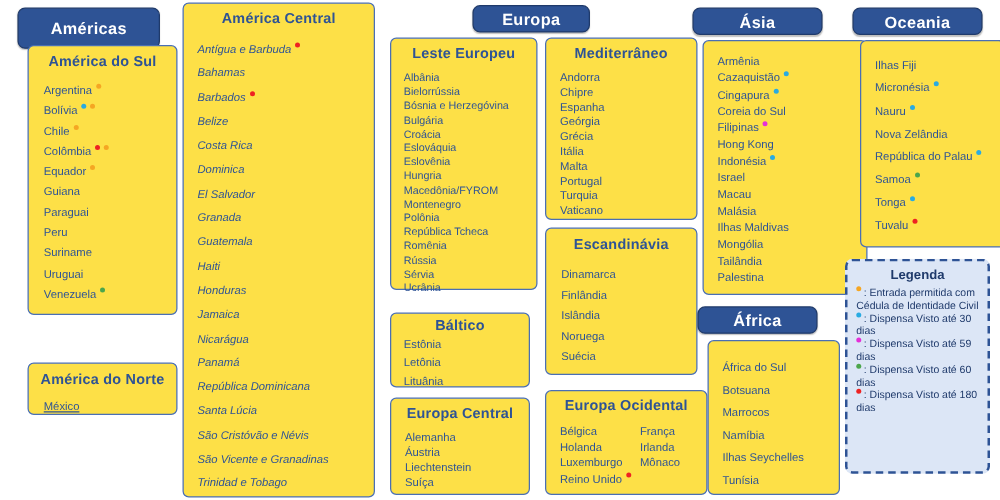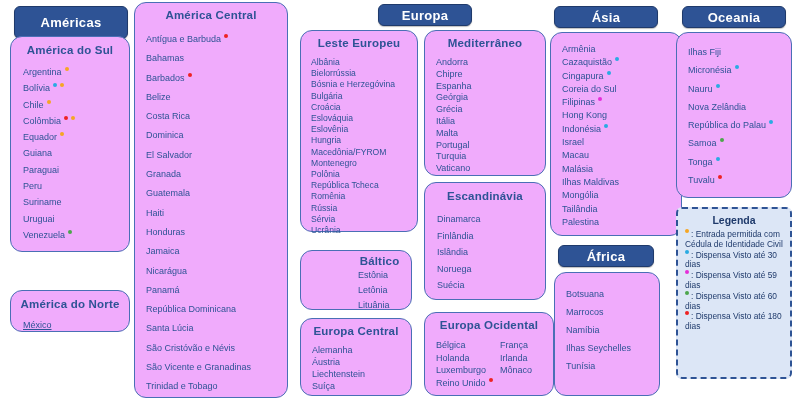--- a/index.html
+++ b/index.html
@@ -22,23 +22,24 @@
     font-weight: bold;
     text-align: center;
     letter-spacing: .3px;
     display: flex; align-items: center; justify-content: center;
     box-shadow: 0 1px 1px rgba(0,0,0,.25);
   }
 
   
   .card {
     position: absolute;
-    background: #f0abfc;
+    background: #fde047;
     border: 1px solid #4A6FB5;
-    border-radius: 12px;
+    border-radius: 5px;
+    margin-left: 12px;
   }
   .card-title {
     color: #2E5395;
     font-weight: bold;
     text-align: center;
     letter-spacing: .2px;
   }
   .list { color: #2E5395; }
   .item { white-space: nowrap; position: relative; }
   .dot {
@@ -92,21 +93,21 @@
 
   <div class="card" style="left:10px; top:290px; width:120px; height:42px;">
     <div class="card-title" style="font-size:11.5px; margin-top:7px;">América do Norte</div>
     <div class="list" style="font-size:9px; margin:8px 0 0 12px; line-height:15px;text-decoration:underline;">
         <div class="item"><span>México</span></div>
       </div>
   </div>
 
   <div class="card" style="left:134px; top:2px; width:154px; height:396px;">
     <div class="card-title" style="font-size:11.5px; margin-top:6px;">América Central</div>
-    <div class="list" style="font-size:9px; margin:9px 0 0 11px; line-height:19.3px;">
+    <div class="list" style="font-size:9px; margin:9px 0 0 11px; line-height:19.3px;font-style:italic;">
         <div class="item"><span>Antígua e Barbuda</span><span class="dot" style="background: rgb(238, 34, 34);"></span></div>
         <div class="item"><span>Bahamas</span></div>
         <div class="item"><span>Barbados</span><span class="dot" style="background: rgb(238, 34, 34);"></span></div>
         <div class="item"><span>Belize</span></div>
         <div class="item"><span>Costa Rica</span></div>
         <div class="item"><span>Dominica</span></div>
         <div class="item"><span>El Salvador</span></div>
         <div class="item"><span>Granada</span></div>
         <div class="item"><span>Guatemala</span></div>
         <div class="item"><span>Haiti</span></div>
@@ -141,21 +142,21 @@
         <div class="item"><span>Montenegro</span></div>
         <div class="item"><span>Polônia</span></div>
         <div class="item"><span>República Tcheca</span></div>
         <div class="item"><span>Romênia</span></div>
         <div class="item"><span>Rússia</span></div>
         <div class="item"><span>Sérvia</span></div>
         <div class="item"><span>Ucrânia</span></div>
       </div>
   </div>
 
-  <div class="card" style="left:300px; top:250px; width:112px; height:60px;padding-left:47px;">
+  <div class="card" style="left:300px; top:250px; width:112px; height:60px;">
     <div class="card-title" style="font-size:11.5px; margin-top:4px;">Báltico</div>
     <div class="list" style="font-size:9px; margin:1px 0 0 10px; line-height:15px;">
         <div class="item"><span>Estônia</span></div>
         <div class="item"><span>Letônia</span></div>
         <div class="item"><span>Lituânia</span></div>
       </div>
   </div>
 
   <div class="card" style="left:300px; top:318px; width:112px; height:78px;">
     <div class="card-title" style="font-size:11.5px; margin-top:6px;">Europa Central</div>
@@ -233,20 +234,21 @@
         <div class="item"><span>Palestina</span></div>
       </div>
   </div>
 
   <div class="banner" style="left:558px; top:245px; width:96px; height:22px; font-size:13px;">
     <span>África</span>
   </div>
 
   <div class="card" style="left:554px; top:272px; width:106px; height:124px;">
     <div class="list" style="font-size:9px; margin:12px 0 0 11px; line-height:18px;">
+        <div class="item"><span>África do Sul</span></div>
         <div class="item"><span>Botsuana</span></div>
         <div class="item"><span>Marrocos</span></div>
         <div class="item"><span>Namíbia</span></div>
         <div class="item"><span>Ilhas Seychelles</span></div>
         <div class="item"><span>Tunísia</span></div>
       </div>
   </div>
 
   <div class="banner" style="left:682px; top:6px; width:104px; height:22px; font-size:13px;">
     <span>Oceania</span>

